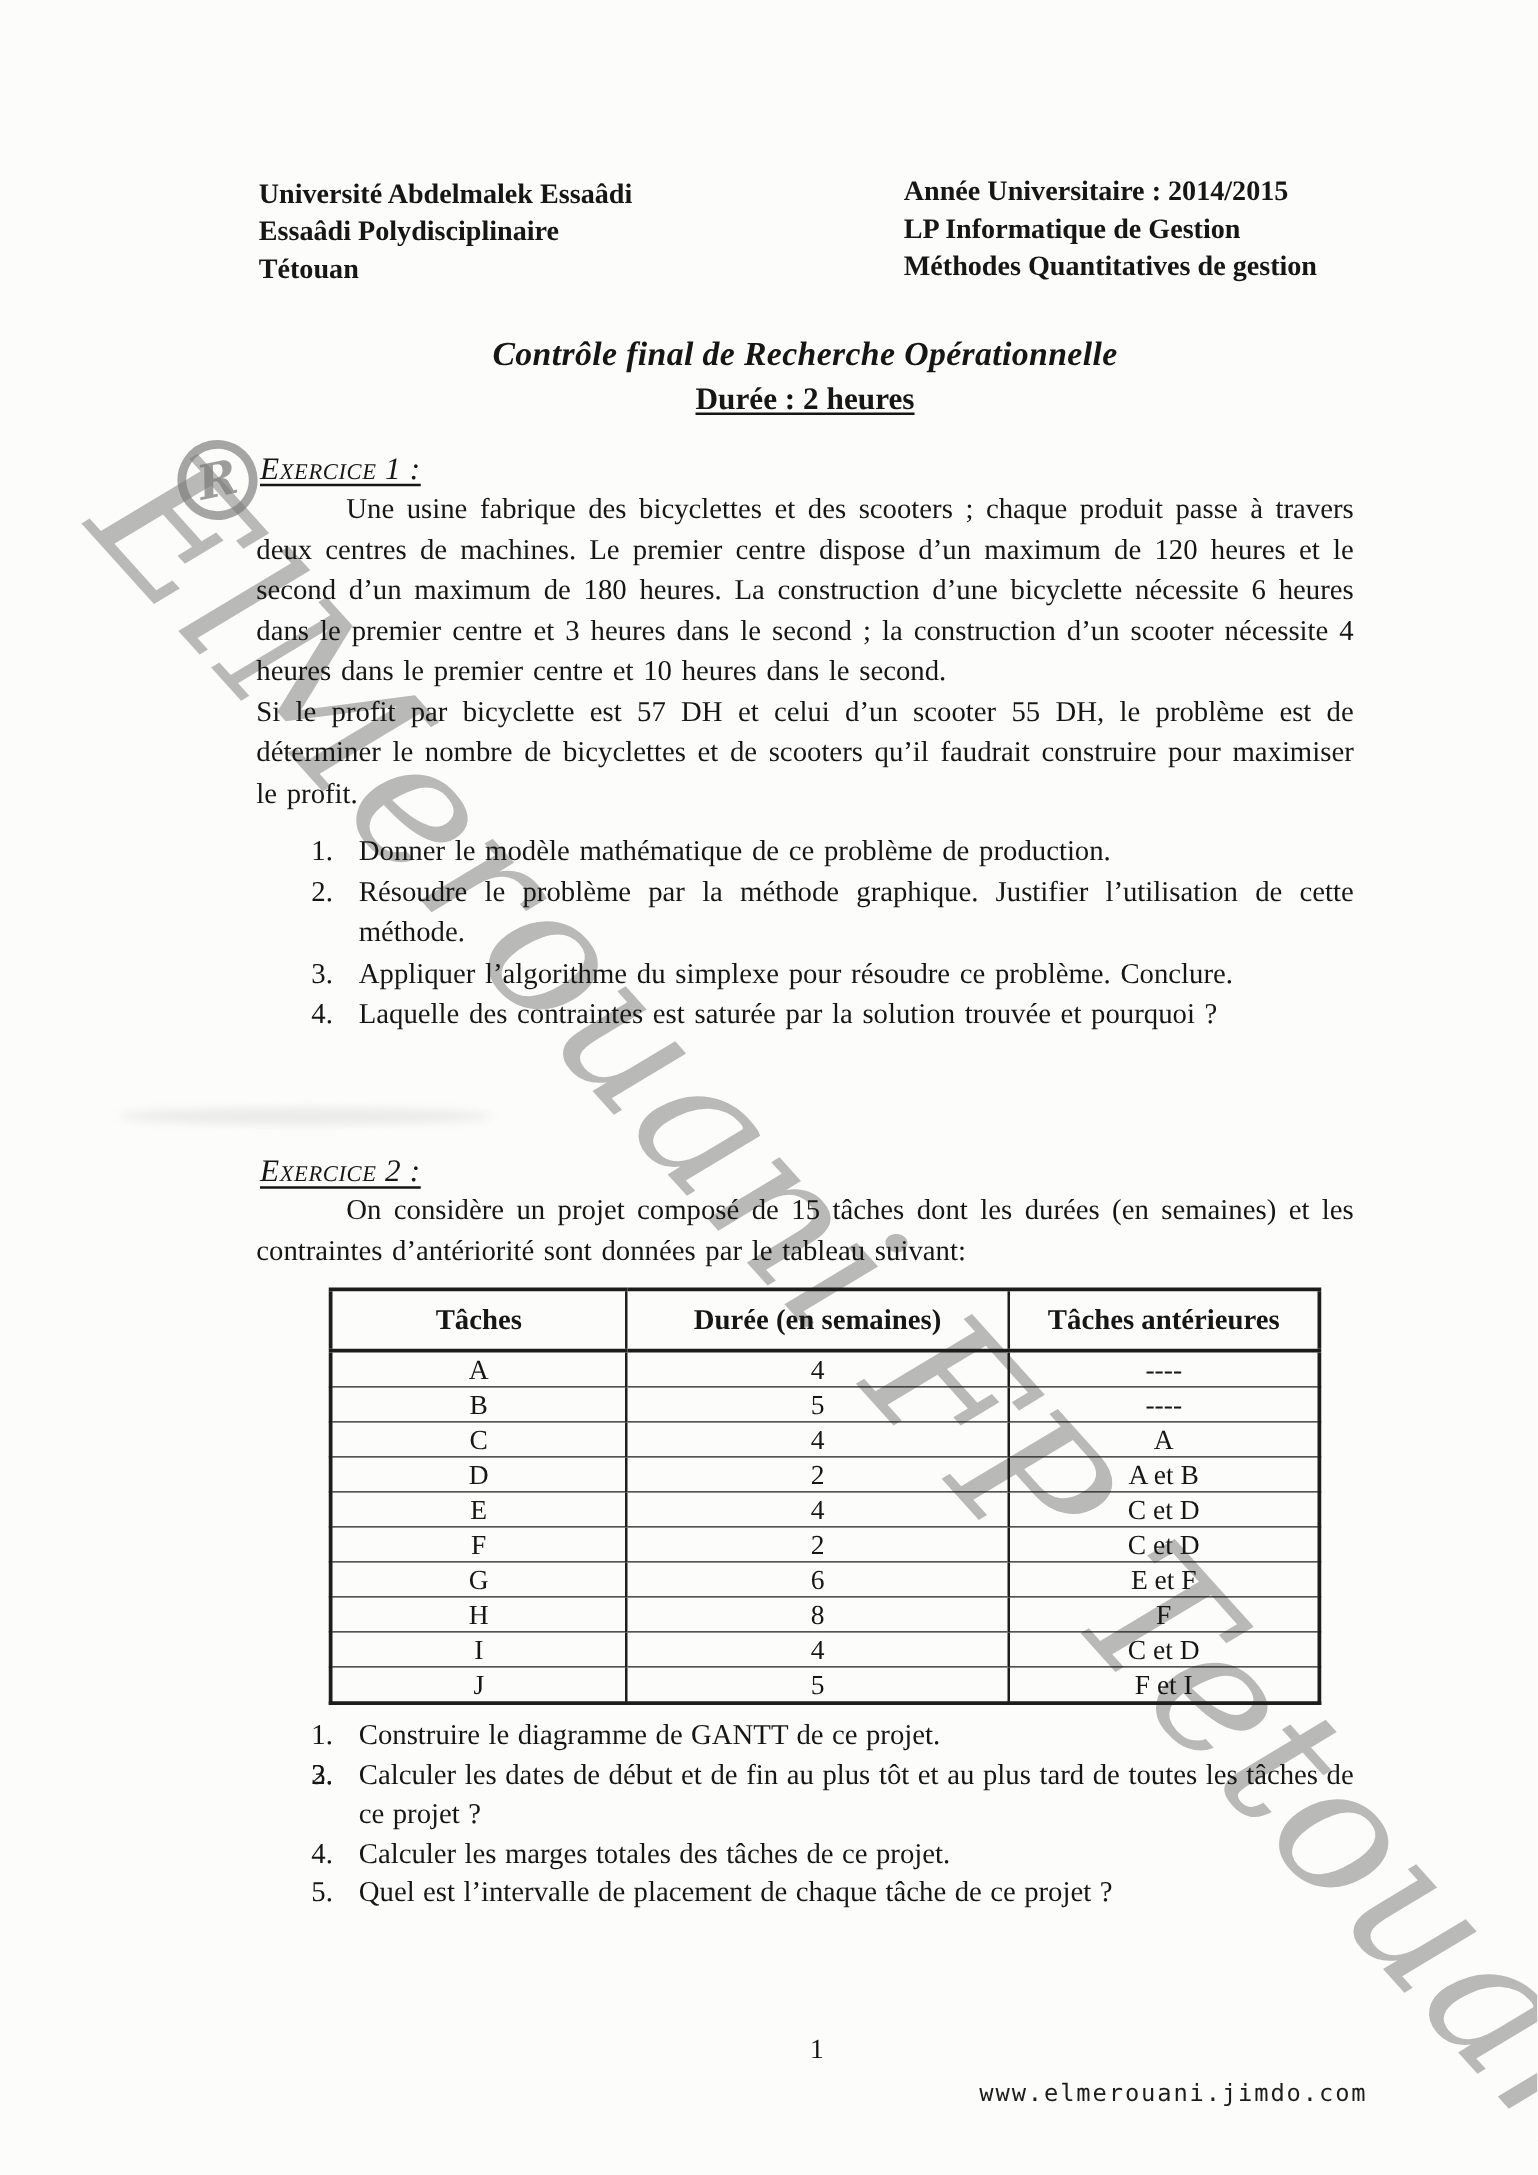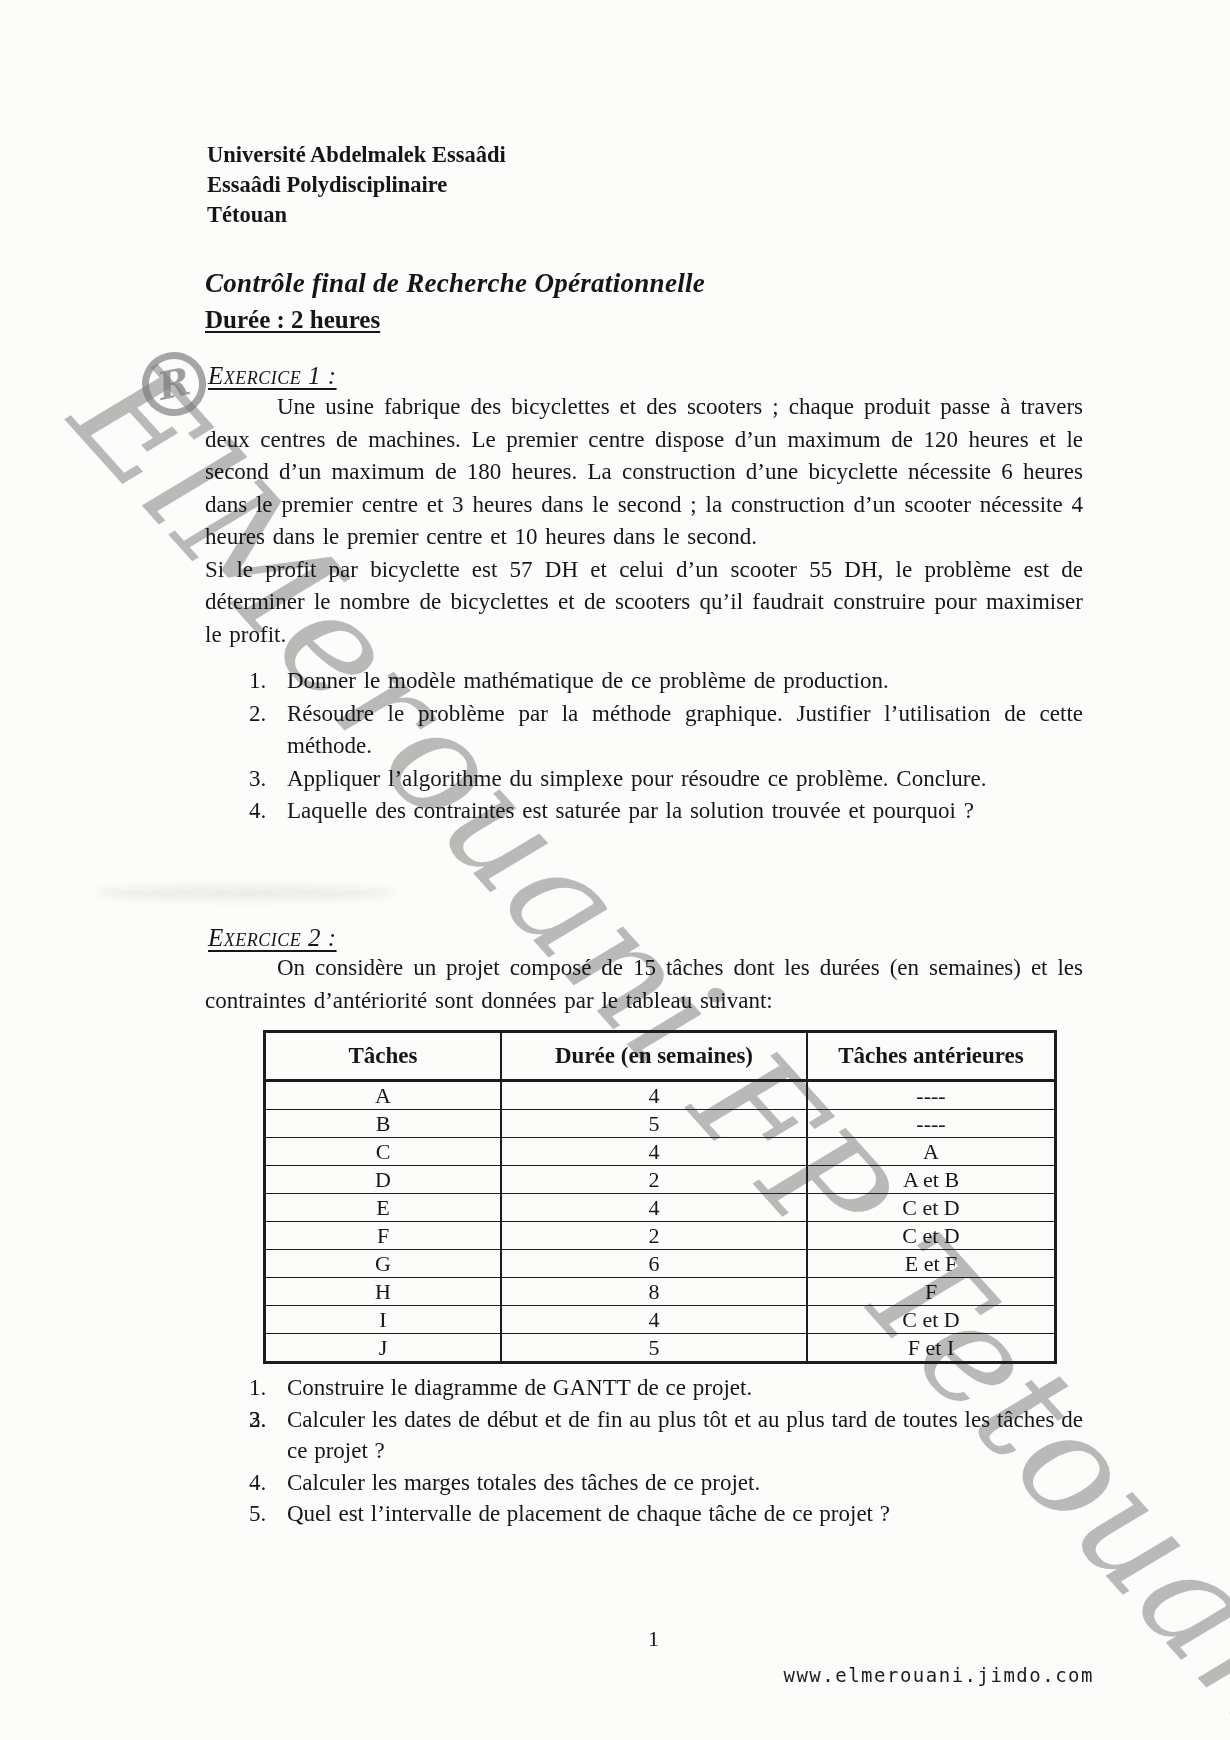--- a/index.html
+++ b/index.html
@@ -30,21 +30,21 @@
   .smudge {
     position:absolute; left:95px; top:886px; width:300px; height:14px;
     background:rgba(150,150,150,0.16); border-radius:50%; filter:blur(4px);
     z-index:1;
   }
   
   .hdr { position:absolute; z-index:2; font-weight:bold; font-size:22.5px; line-height:30px; }
   .hdr-left  { left:207px; top:140px; }
   .hdr-right { left:723px; top:138px; }
   
-  .title-block { position:absolute; left:205px; top:268px; width:878px; text-align:left; z-index:2; }
+  .title-block { position:absolute; left:205px; top:268px; width:878px; text-align:center; z-index:2; }
   .title-main { font-size:27px; font-weight:bold; font-style:italic; letter-spacing:0.3px; }
   .title-duration {
     margin-top:7px; font-size:25px; font-weight:bold;
     text-decoration:underline; text-decoration-thickness:2px; text-underline-offset:3px;
   }
   
   .ex-heading {
     position:absolute; left:208px; z-index:2;
     font-size:25px; font-style:italic; font-variant:small-caps; letter-spacing:0.5px;
     text-decoration:underline; text-decoration-thickness:2px; text-underline-offset:4px;
@@ -103,20 +103,25 @@
     <span>R</span>
   </div>
   <div class="watermark-text">ElMerouani FP Tetouan</div>
   <div class="smudge"></div>
 
   <div class="hdr hdr-left">
     <div>Université Abdelmalek Essaâdi</div>
     <div>Essaâdi Polydisciplinaire</div>
     <div>Tétouan</div>
   </div>
+  <div class="hdr hdr-right">
+    <div>Année Universitaire : 2014/2015</div>
+    <div>LP Informatique de Gestion</div>
+    <div>Méthodes Quantitatives de gestion</div>
+  </div>
 
   <div class="title-block">
     <div class="title-main">Contrôle final de Recherche Opérationnelle</div>
     <div class="title-duration">Durée : 2 heures</div>
   </div>
 
   <div class="ex-heading ex1-heading">Exercice 1 :</div>
   <div class="bodyblock ex1-body">
     <p class="indent-first">Une usine fabrique des bicyclettes et des scooters ; chaque produit passe à travers deux centres de machines. Le premier centre dispose d’un maximum de 120 heures et le second d’un maximum de 180 heures. La construction d’une bicyclette nécessite 6 heures dans le premier centre et 3 heures dans le second ; la construction d’un scooter nécessite 4 heures dans le premier centre et 10 heures dans le second.</p>
     <p class="noindent">Si le profit par bicyclette est 57 DH et celui d’un scooter 55 DH, le problème est de déterminer le nombre de bicyclettes et de scooters qu’il faudrait construire pour maximiser le profit.</p>

